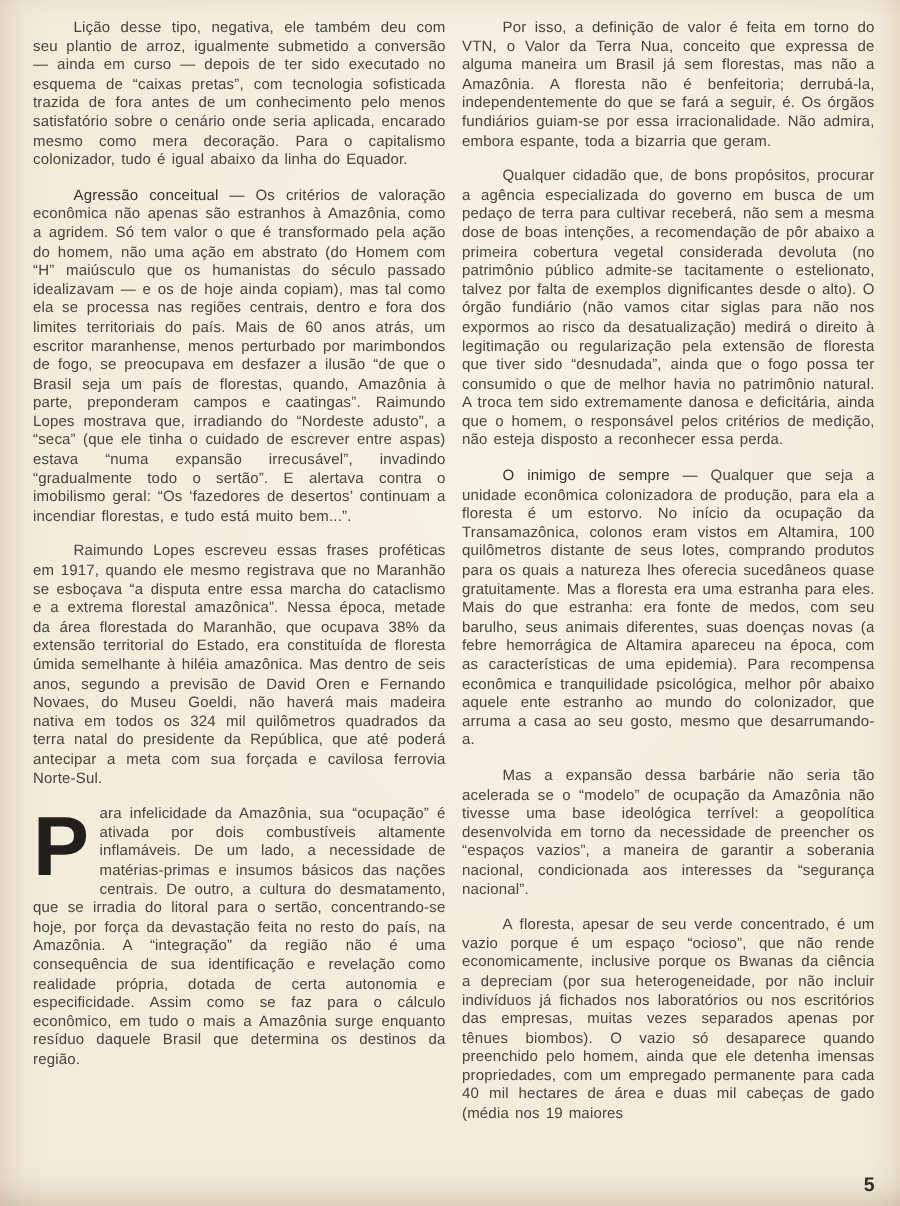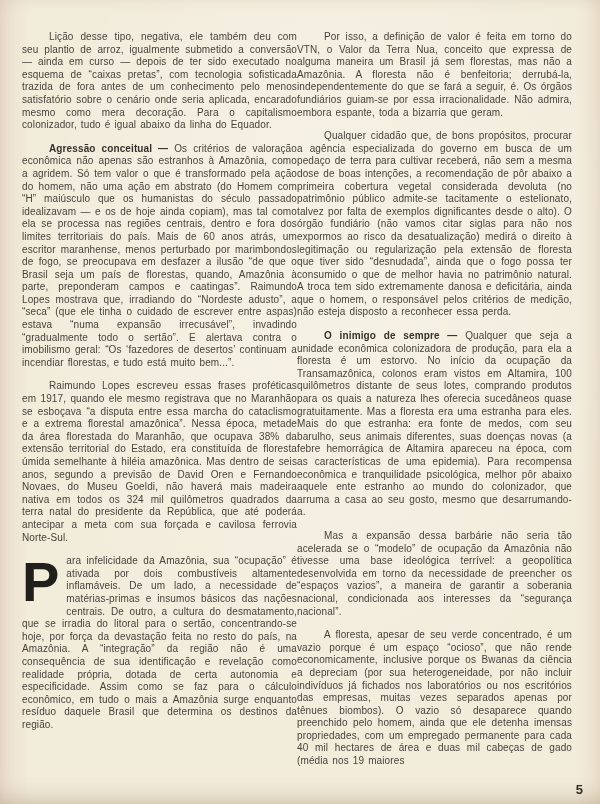--- a/index.html
+++ b/index.html
@@ -23,40 +23,41 @@
     content:"";
     position:absolute;inset:0;
     pointer-events:none;
     box-shadow:
       inset 0 -16px 24px -14px rgba(120,95,60,0.35),
       inset 18px 0 34px -28px rgba(190,140,125,0.30),
       inset 0 10px 18px -14px rgba(160,140,100,0.18);
   }
   .page{
     display:flex;
-    padding:31px 17px 0 22px;
+    gap:11px;
+    padding:13px 17px 0 22px;
     box-sizing:border-box;
   }
   .col{
     width:275px;
     flex:none;
   }
   .para{
     margin:0 0 11px 0;
     text-align:justify;
     text-indent:27px;
     font-size:10px;
     line-height:12.6px;
     letter-spacing:0.12px;
     word-spacing:1.1px;
     color:var(--text);
   }
   .para:last-child{margin-bottom:0;}
   .runin{
-    font-weight:bold;
+    font-weight:normal;
     color:var(--heading);
   }
   .dropcap-para{
     text-indent:0;
     margin-top:8px;
   }
   .dropcap{
     float:left;
     font-weight:bold;
     font-size:56px;

